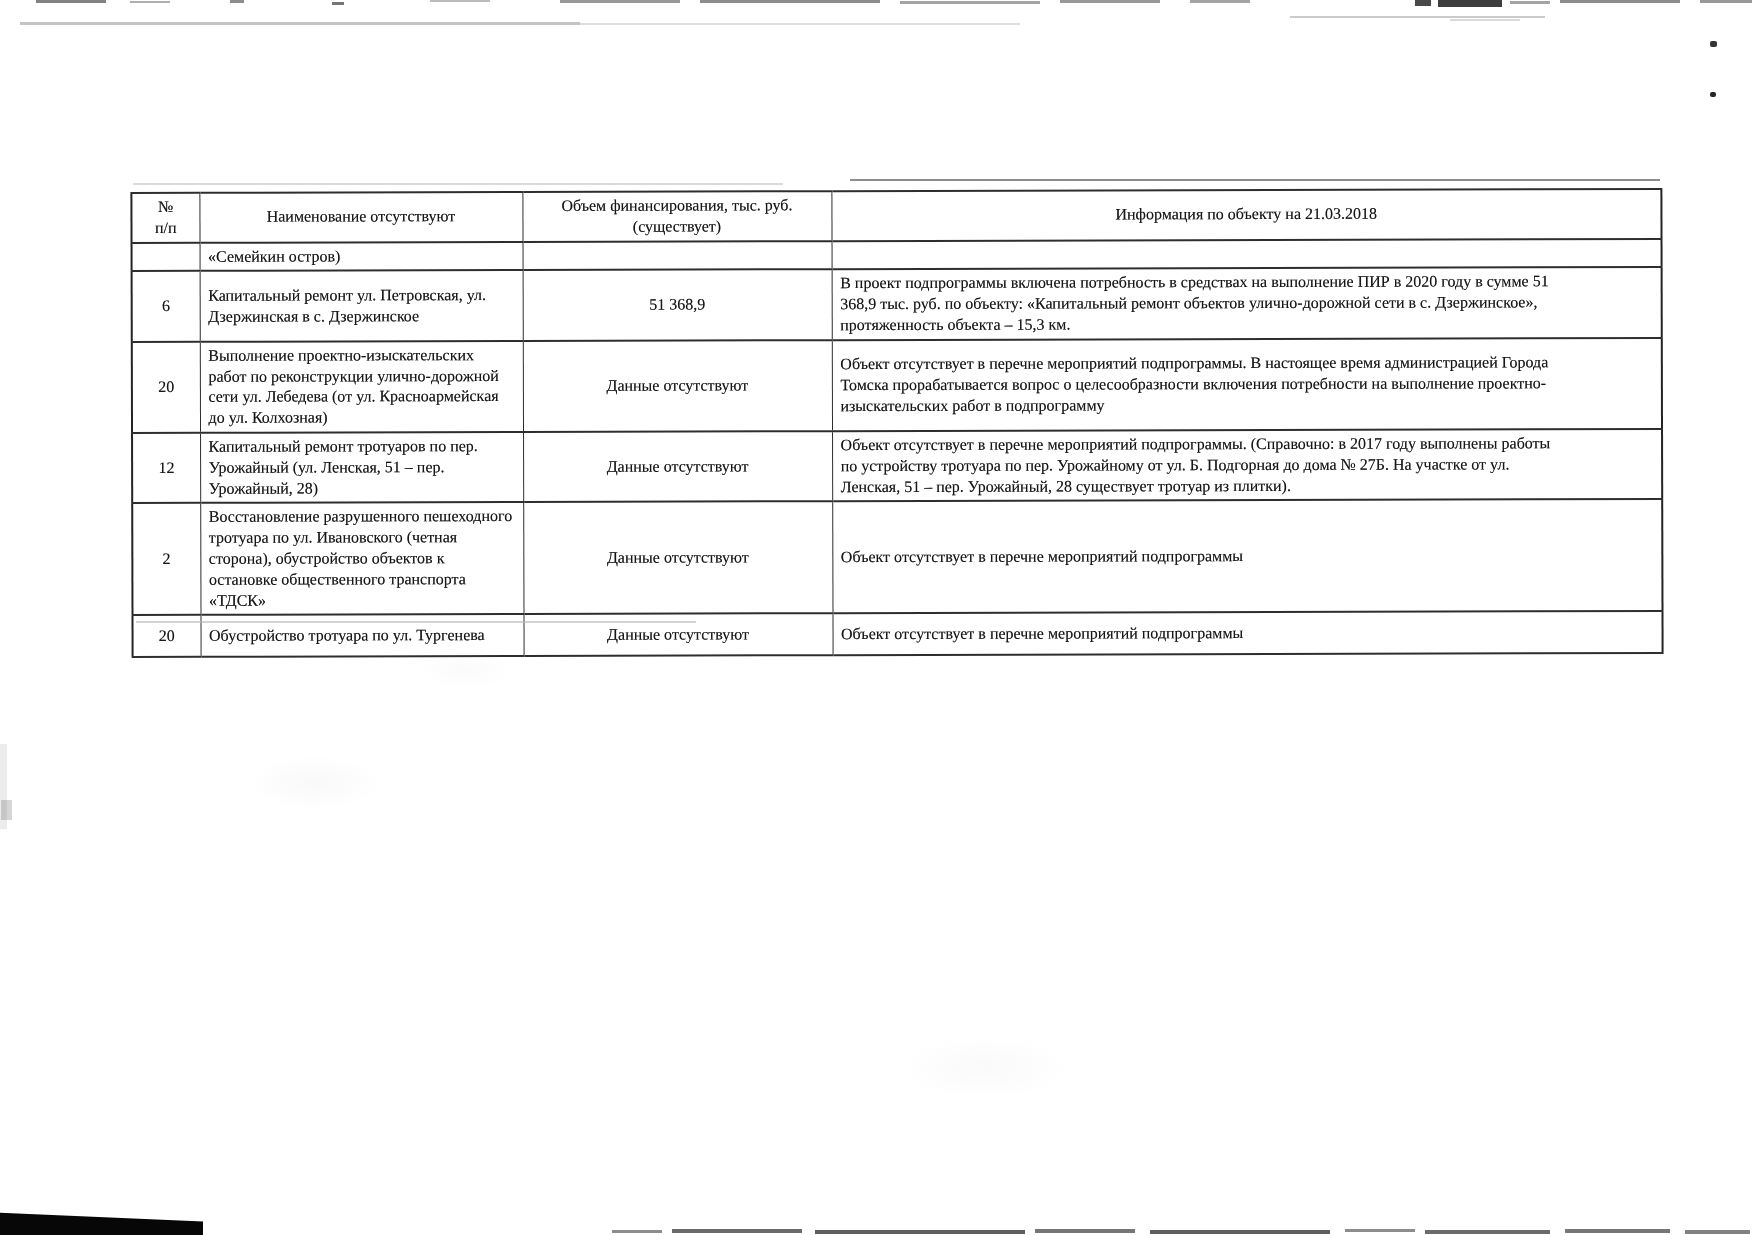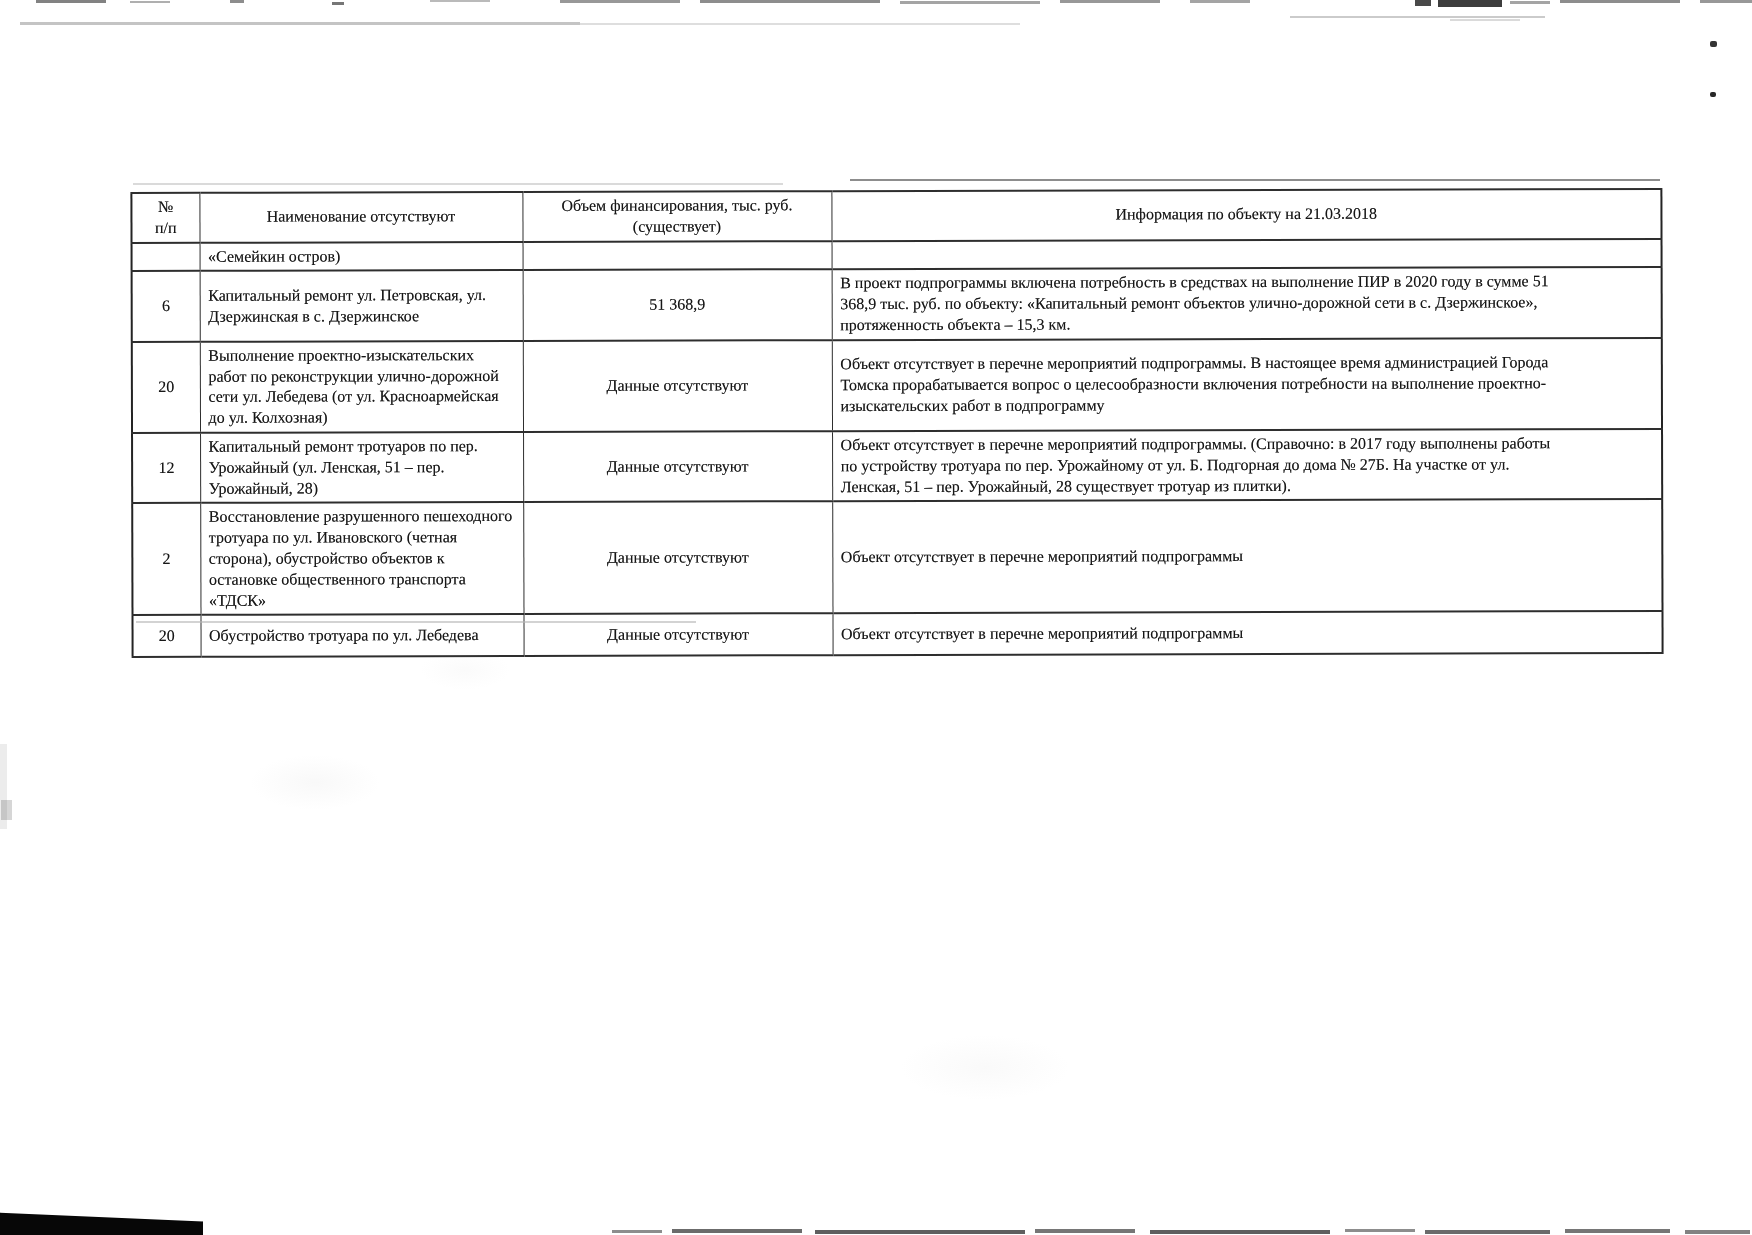--- a/index.html
+++ b/index.html
@@ -112,21 +112,21 @@
       <tr class="rh-r13">
         <td class="cell-num">2</td>
         <td class="cell-name">Восстановление разрушенного пешеходного тротуара по ул. Ивановского (четная сторона), обустройство объектов к остановке общественного транспорта «ТДСК»</td>
         <td class="cell-funding">Данные отсутствуют</td>
         <td class="cell-info">
             <div class="wrapcap">Объект отсутствует в перечне мероприятий подпрограммы</div>
           </td>
       </tr>
       <tr class="rh-r14">
         <td class="cell-num">20</td>
-        <td class="cell-name">Обустройство тротуара по ул. Лебедева</td>
+        <td class="cell-name">Обустройство тротуара по ул. Тургенева</td>
         <td class="cell-funding">Данные отсутствуют</td>
         <td class="cell-info">
             <div class="wrapcap">Объект отсутствует в перечне мероприятий подпрограммы</div>
           </td>
       </tr>
     </tbody>
   </table>
 
   <div>
     <div class="art" style="left:36px;top:0;width:70px;height:3px;opacity:.55"></div>

